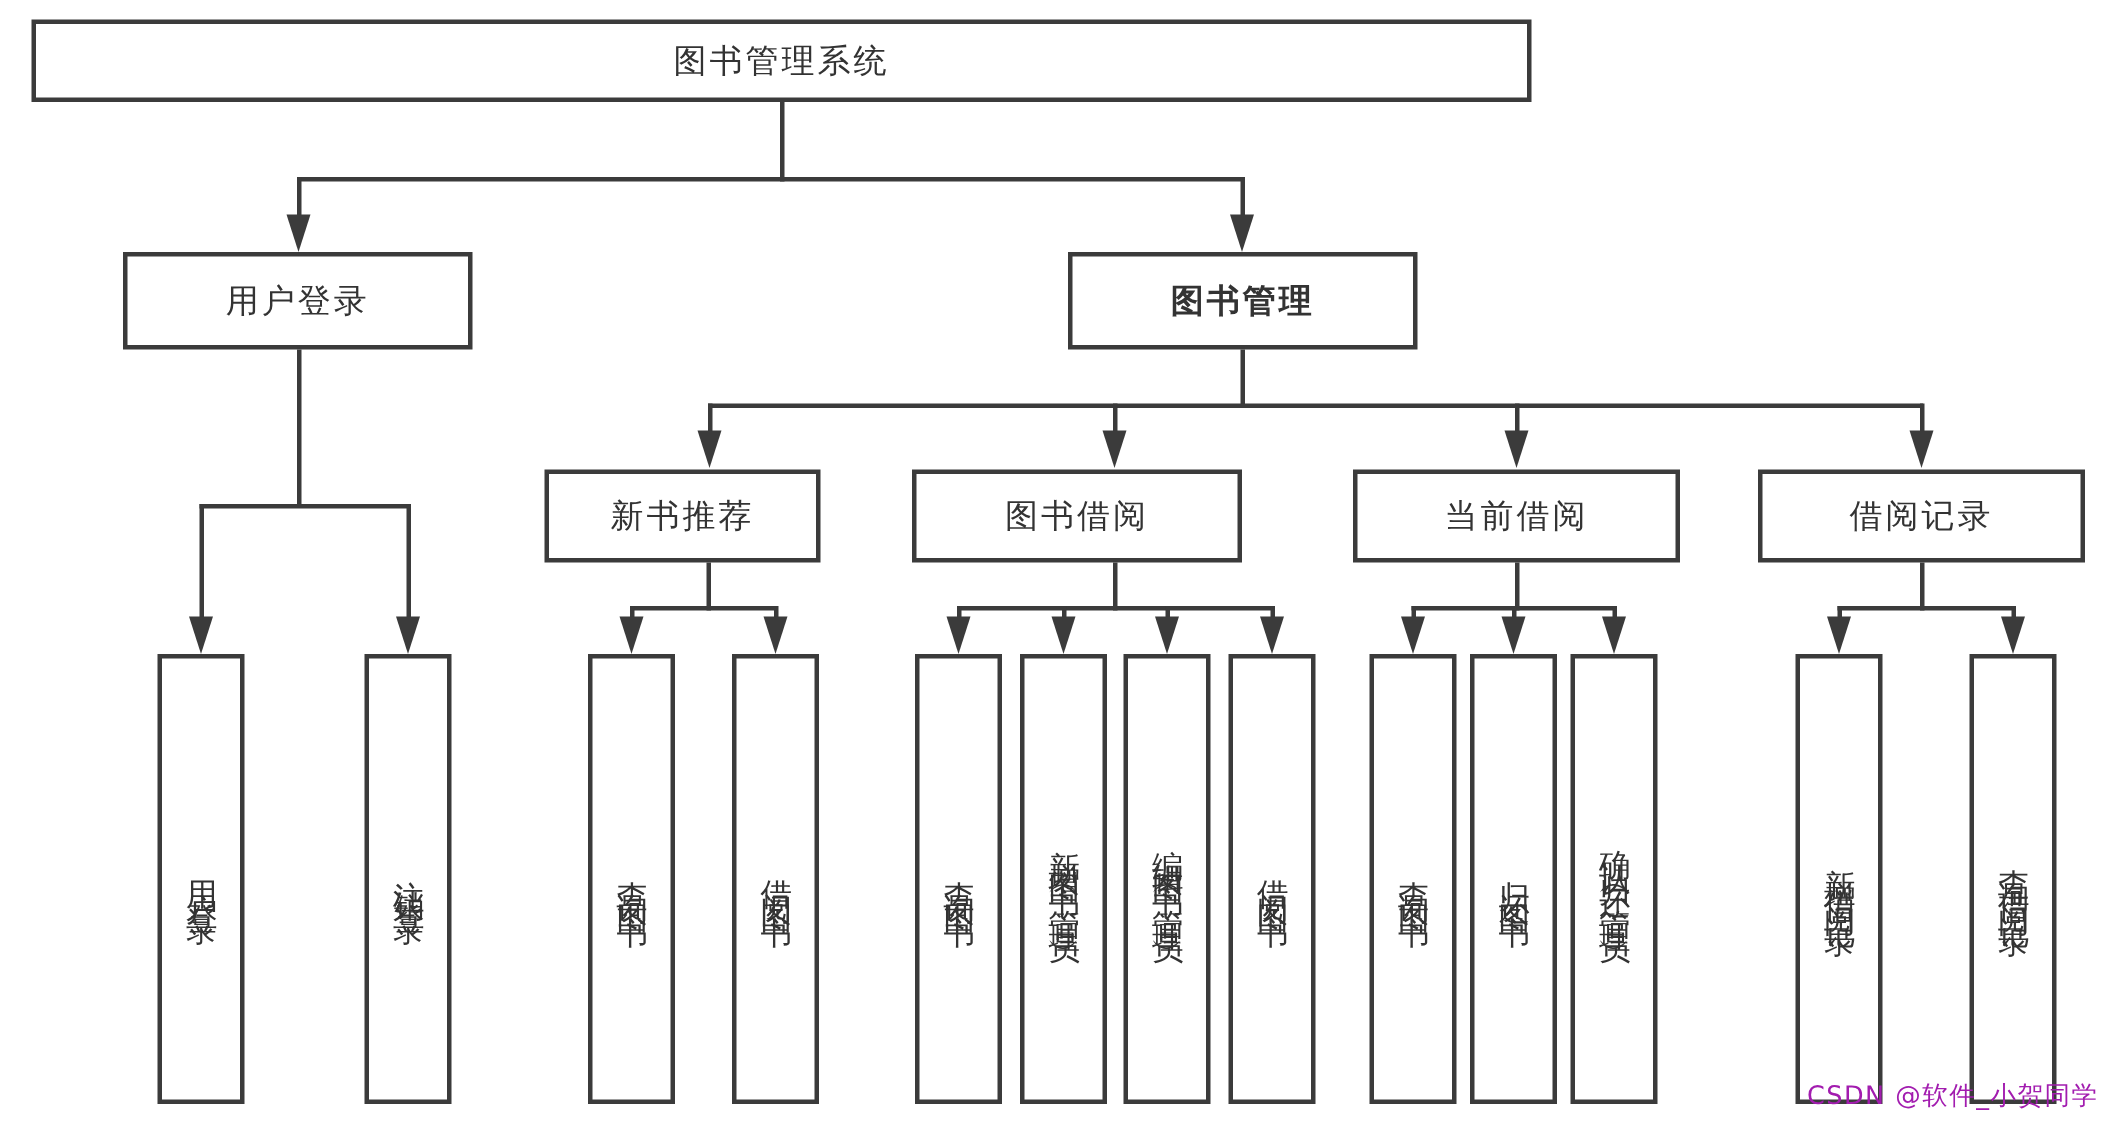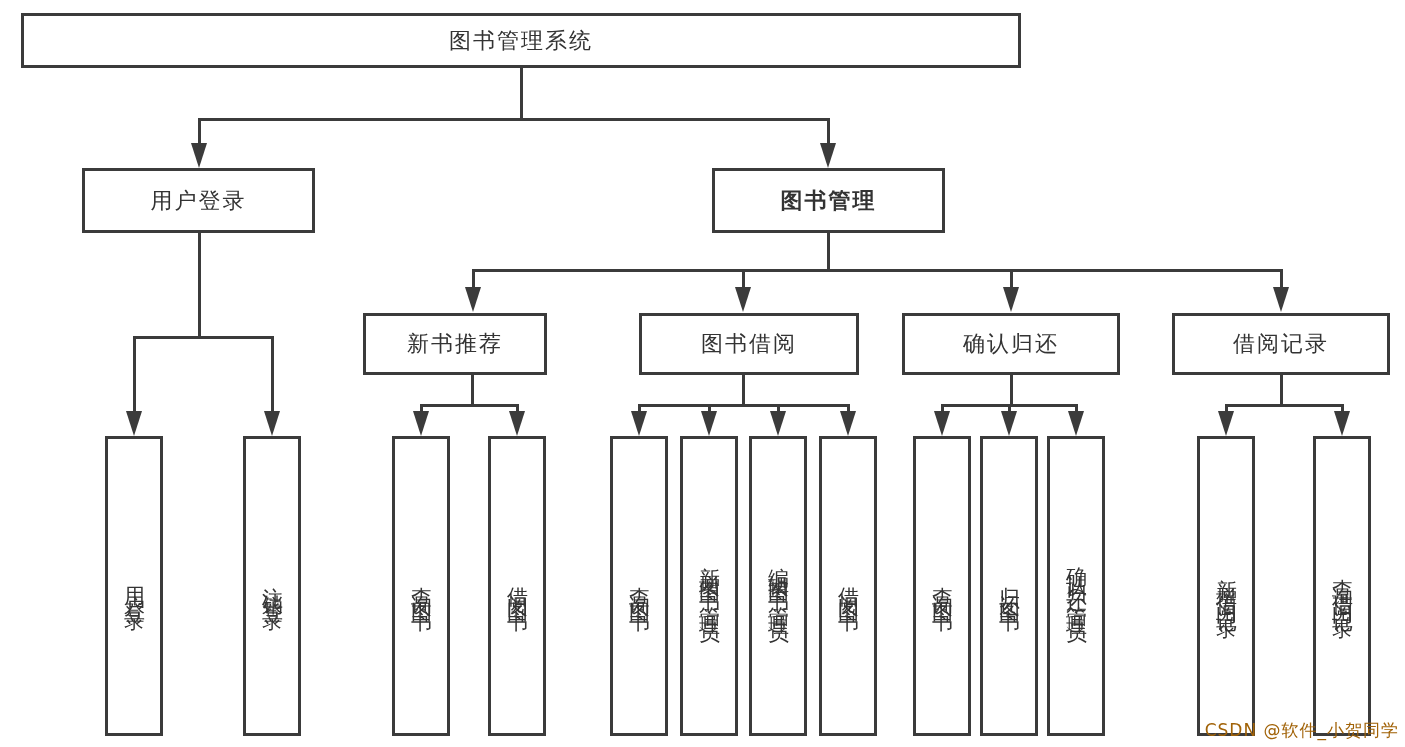--- a/index.html
+++ b/index.html
@@ -19,21 +19,21 @@
   }
   .vline{position:absolute;width:3px;background:#3b3b3b;}
   .hline{position:absolute;height:3px;background:#3b3b3b;}
   .arrow{
     position:absolute;width:0;height:0;
     border-left:8px solid transparent;border-right:8px solid transparent;
     border-top:25px solid #3b3b3b;
   }
   .watermark{
     position:absolute;right:6px;bottom:5px;z-index:5;
-    font-size:17px;letter-spacing:1px;color:#a16207;white-space:nowrap;
+    font-size:17px;letter-spacing:1px;color:#a21caf;white-space:nowrap;
   }
 </style>
 </head>
 <body>
 
 <div id="canvas">
 
   <div class="box hnode" style="left:21px;top:13px;width:1000px;height:55px;">
     <span>图书管理系统</span>
   </div>
@@ -66,25 +66,25 @@
   <div class="vline" style="left:742px;top:269px;height:22px;"></div>
   <div class="arrow" style="left:735px;top:287px;"></div>
   <div class="vline" style="left:1010px;top:269px;height:22px;"></div>
   <div class="arrow" style="left:1003px;top:287px;"></div>
   <div class="vline" style="left:1280px;top:269px;height:22px;"></div>
   <div class="arrow" style="left:1273px;top:287px;"></div>
 
   <div class="box hnode" style="left:363px;top:313px;width:184px;height:62px;">
     <span>新书推荐</span>
   </div>
-  <div class="box hnode" style="left:639px;top:313px;width:220px;height:62px;">
+  <div class="box hnode" style="left:608px;top:313px;width:220px;height:62px;">
     <span>图书借阅</span>
   </div>
   <div class="box hnode" style="left:902px;top:313px;width:218px;height:62px;">
-    <span>确认归还</span>
+    <span>当前借阅</span>
   </div>
   <div class="box hnode" style="left:1172px;top:313px;width:218px;height:62px;">
     <span>借阅记录</span>
   </div>
 
   <div class="vline" style="left:471px;top:375px;height:32px;"></div>
   <div class="hline" style="left:420px;top:404px;width:98px;"></div>
   <div class="vline" style="left:420px;top:404px;height:10px;"></div>
   <div class="arrow" style="left:413px;top:411px;"></div>
   <div class="vline" style="left:516px;top:404px;height:10px;"></div>

